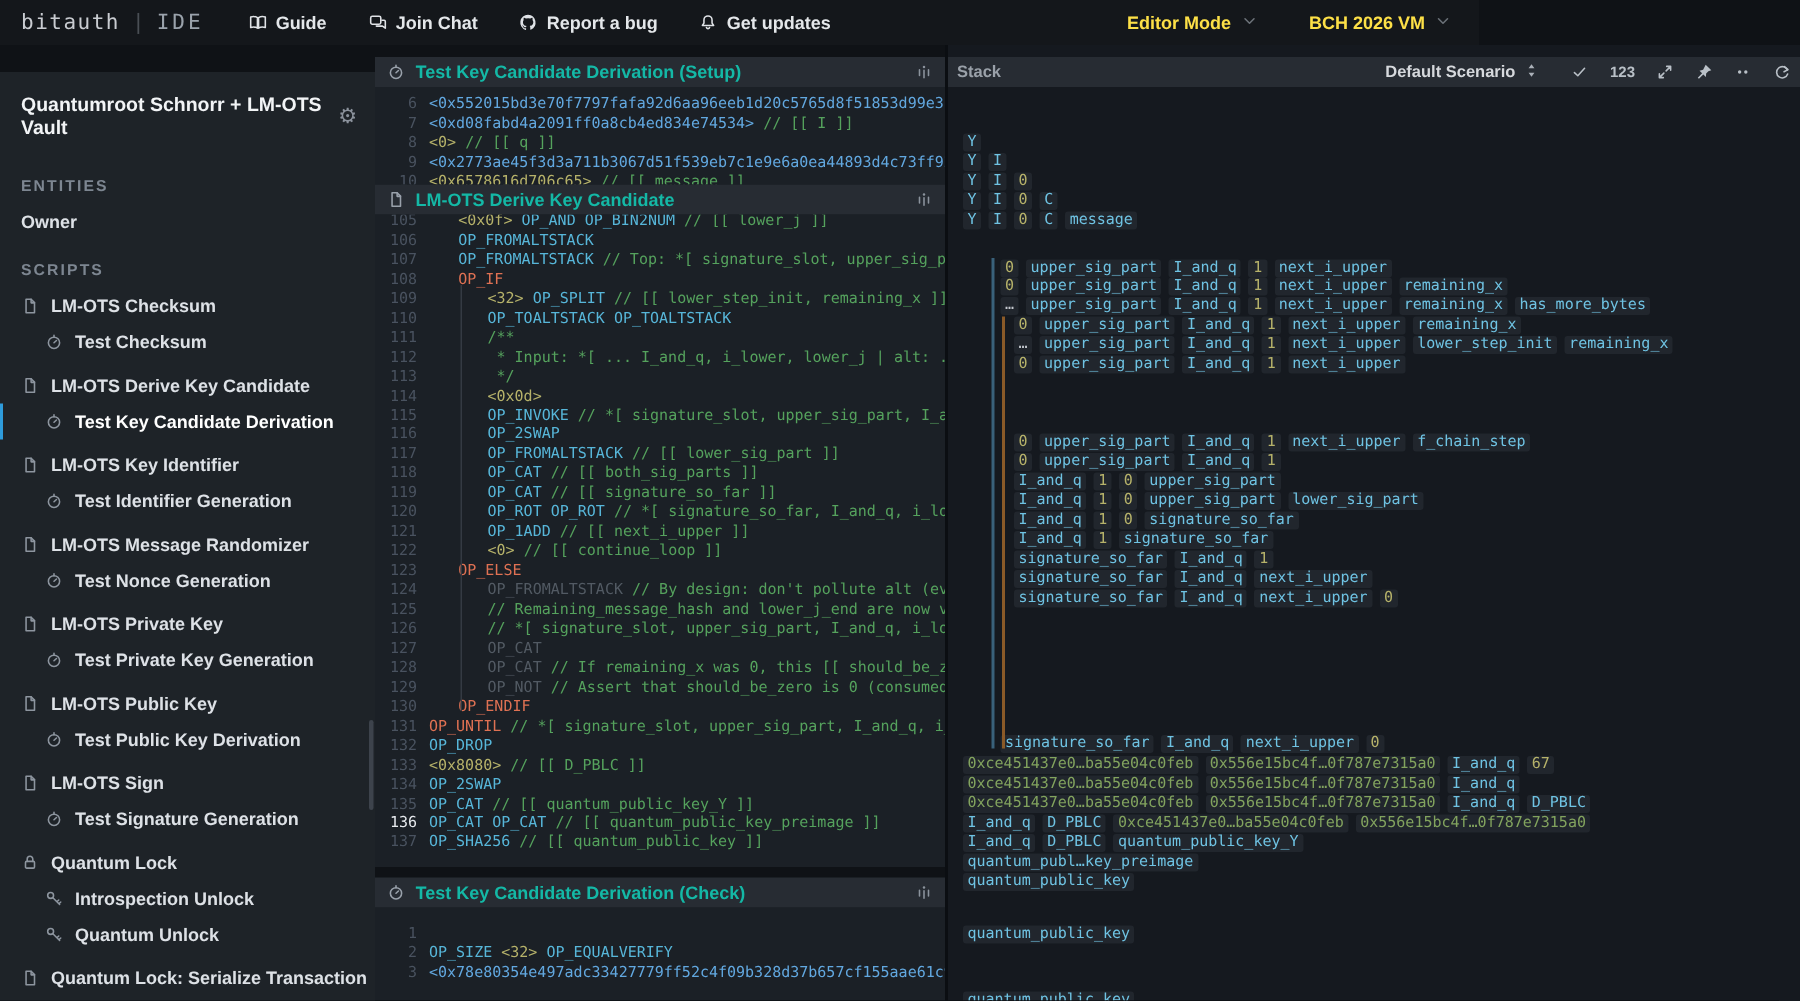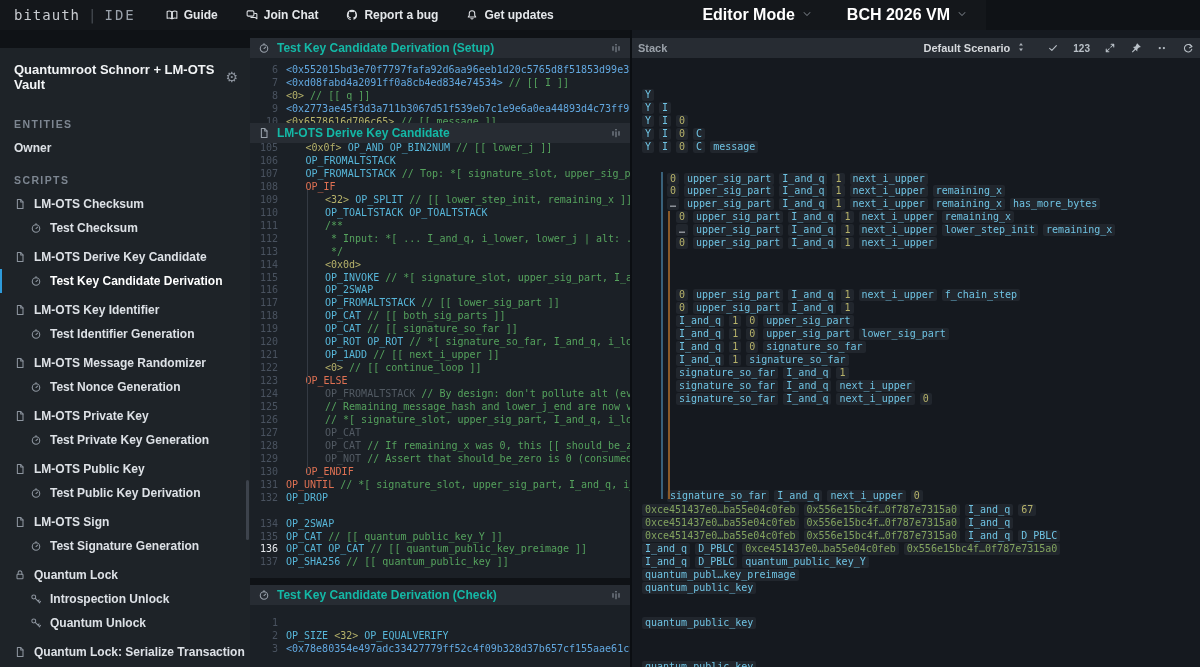--- a/index.html
+++ b/index.html
@@ -13,21 +13,21 @@
   .logo { display:flex; align-items:center; gap:8px; padding:0 18px 0 14px;
     font-family:"DejaVu Sans Mono", monospace; font-size:14px; }
   .logo-name { color:#c9ccd1; letter-spacing:1px; }
   .logo-sep { color:#4a4f55; }
   .logo-prod { color:#9aa2ab; letter-spacing:2px; }
   #tb-menu { display:flex; align-items:center; gap:28px; margin-left:12px; }
   .tb-btn { display:flex; align-items:center; gap:6px; color:#e4e7ea; font-size:12px;
     font-weight:700; cursor:pointer; }
   .tb-btn .ic { display:inline-flex; color:#dfe2e6; }
   #tb-right { margin-left:auto; display:flex; align-items:center; gap:34px; padding-right:18px; }
-  .tb-sel { display:flex; align-items:center; gap:6px; color:#ffffff; font-size:16px;
+  .tb-sel { display:flex; align-items:center; gap:6px; color:#fde047; font-size:12px;
     font-weight:700; cursor:pointer; }
   .tb-sel .ic { color:#6b7178; }
 
   
   #sidebar { position:absolute; left:0; top:48px; width:250px; height:637px;
     background:#1e2328; overflow:hidden; z-index:20; }
   .sb-title-row { display:flex; align-items:center; padding:14px 12px 12px 14px; }
   .sb-title { color:#f2f4f6; font-size:13px; font-weight:700; flex:1; }
   .sb-gear { color:#8b929c; font-size:14px; line-height:14px; cursor:pointer; }
   .sb-header { padding:14px 14px 6px 14px; color:#7d8691; font-size:10.5px;
@@ -394,20 +394,21 @@
           <div class="code-line" style="top: 231.1px;"><span class="gutter">123</span><span class="code-text" style="left: 55.5px;"><span class="tk-flow">OP_ELSE</span></span></div>
           <div class="code-line" style="top: 244.05px;"><span class="gutter">124</span><span class="code-text" style="left: 75px;"><span class="tk-inactive">OP_FROMALTSTACK</span> <span class="tk-comment">// By design: don't pollute alt (even if it</span></span></div>
           <div class="code-line" style="top: 257px;"><span class="gutter">125</span><span class="code-text" style="left: 75px;"><span class="tk-comment">// Remaining_message_hash and lower_j_end are now verified 0</span></span></div>
           <div class="code-line" style="top: 269.95px;"><span class="gutter">126</span><span class="code-text" style="left: 75px;"><span class="tk-comment">// *[ signature_slot, upper_sig_part, I_and_q, i_lower, lowe</span></span></div>
           <div class="code-line" style="top: 282.9px;"><span class="gutter">127</span><span class="code-text" style="left: 75px;"><span class="tk-inactive">OP_CAT</span></span></div>
           <div class="code-line" style="top: 295.85px;"><span class="gutter">128</span><span class="code-text" style="left: 75px;"><span class="tk-inactive">OP_CAT</span> <span class="tk-comment">// If remaining_x was 0, this [[ should_be_zero ]]</span></span></div>
           <div class="code-line" style="top: 308.8px;"><span class="gutter">129</span><span class="code-text" style="left: 75px;"><span class="tk-inactive">OP_NOT</span> <span class="tk-comment">// Assert that should_be_zero is 0 (consumed by OP_UN</span></span></div>
           <div class="code-line" style="top: 321.75px;"><span class="gutter">130</span><span class="code-text" style="left: 55.5px;"><span class="tk-flow">OP_ENDIF</span></span></div>
           <div class="code-line" style="top: 334.7px;"><span class="gutter">131</span><span class="code-text" style="left: 36px;"><span class="tk-flow">OP_UNTIL</span> <span class="tk-comment">// *[ signature_slot, upper_sig_part, I_and_q, i_lower ]*</span></span></div>
           <div class="code-line" style="top: 347.65px;"><span class="gutter">132</span><span class="code-text" style="left: 36px;"><span class="tk-op">OP_DROP</span></span></div>
+          <div class="code-line" style="top: 360.6px;"><span class="gutter">133</span><span class="code-text" style="left: 36px;"><span class="tk-num">&lt;0x8080&gt;</span> <span class="tk-comment">// [[ D_PBLC ]]</span></span></div>
           <div class="code-line" style="top: 373.55px;"><span class="gutter">134</span><span class="code-text" style="left: 36px;"><span class="tk-op">OP_2SWAP</span></span></div>
           <div class="code-line" style="top: 386.5px;"><span class="gutter">135</span><span class="code-text" style="left: 36px;"><span class="tk-op">OP_CAT</span> <span class="tk-comment">// [[ quantum_public_key_Y ]]</span></span></div>
           <div class="code-line" style="top: 399.45px;"><span class="gutter active">136</span><span class="code-text" style="left: 36px;"><span class="tk-op">OP_CAT OP_CAT</span> <span class="tk-comment">// [[ quantum_public_key_preimage ]]</span></span></div>
           <div class="code-line" style="top: 412.4px;"><span class="gutter">137</span><span class="code-text" style="left: 36px;"><span class="tk-op">OP_SHA256</span> <span class="tk-comment">// [[ quantum_public_key ]]</span></span></div>
           <div class="code-line" style="top: 447px;"><span class="gutter">138</span><span class="code-text" style="left: 36px;"></span></div>
         </div>
         <div class="panel-header" style="top: 555px;">
           <span class="ic">
             <svg width="12" height="12" viewBox="0 0 16 16" fill="none" stroke="currentColor" stroke-width="1.4" stroke-linecap="round" stroke-linejoin="round">
               <circle cx="8" cy="8.7" r="5"></circle>

